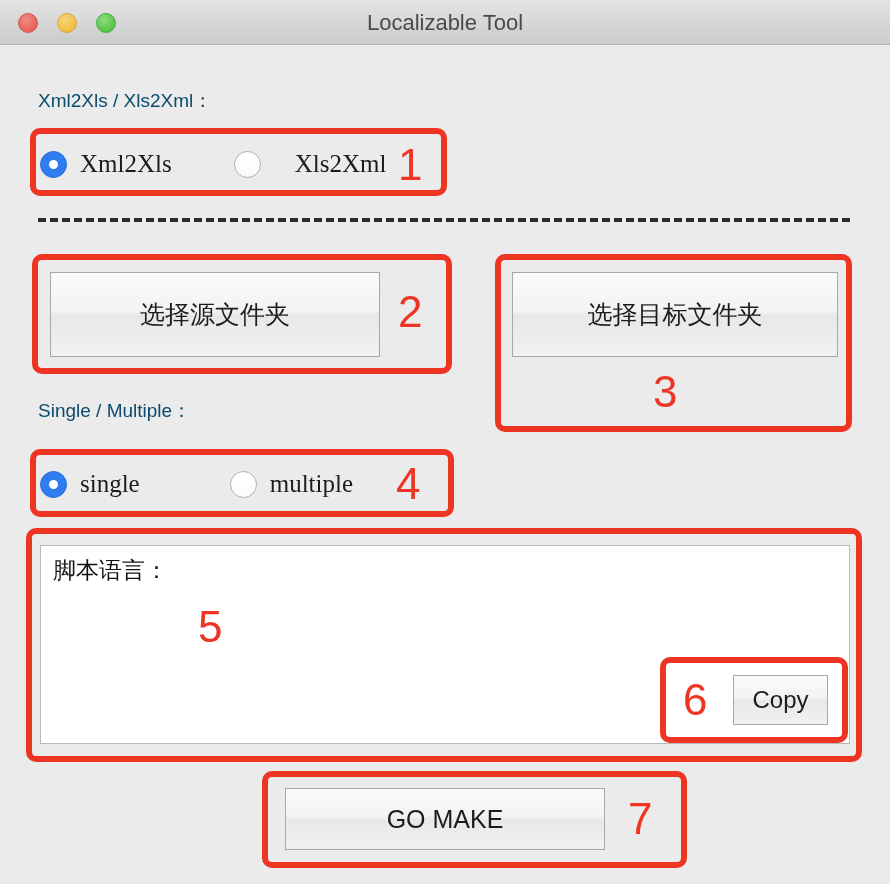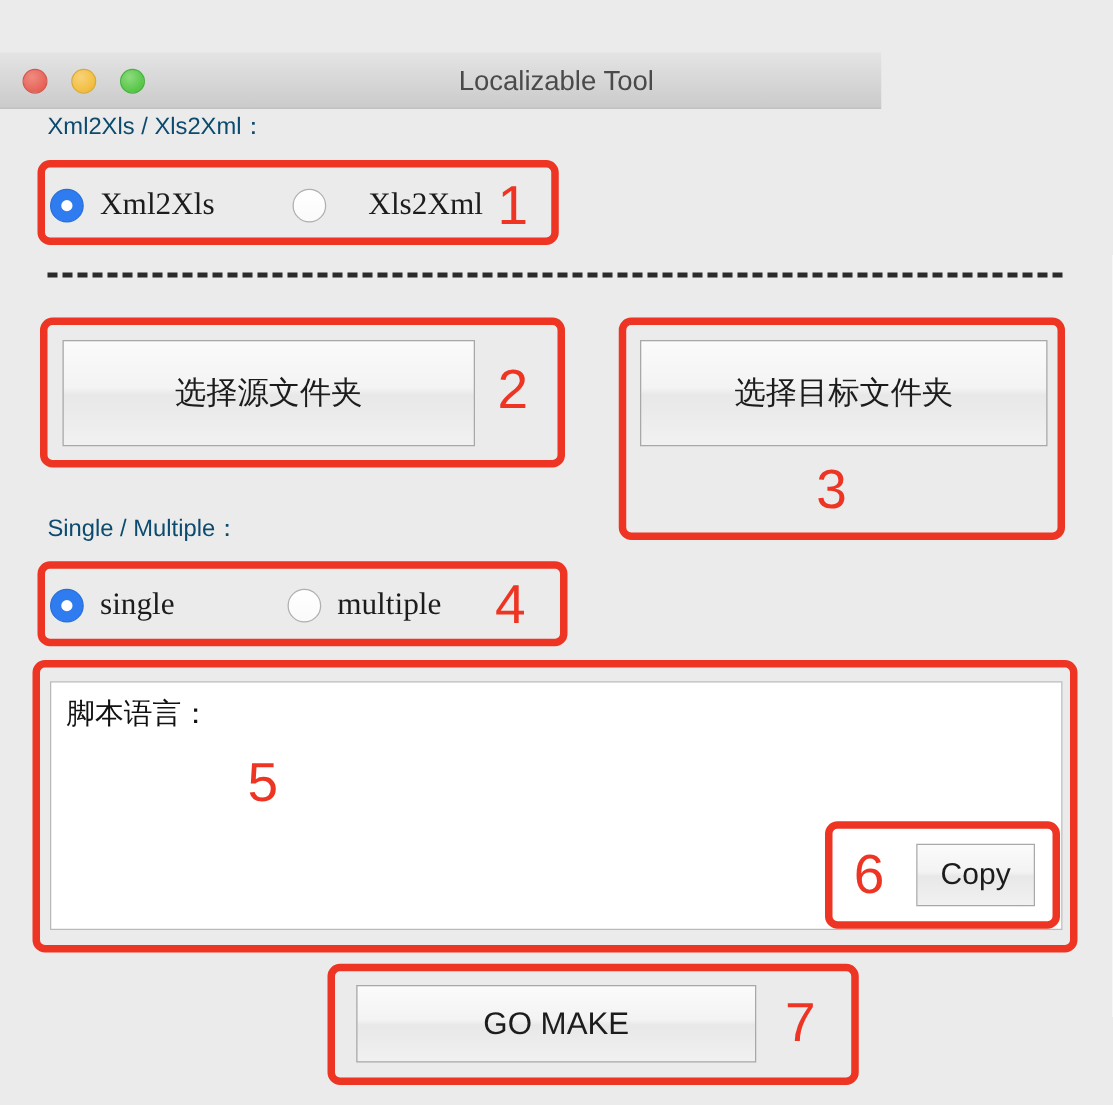--- a/index.html
+++ b/index.html
@@ -16,26 +16,25 @@
     height: 884px;
     background: #ebebeb;
     overflow: hidden;
     box-sizing: border-box;
   }
 
   
   #titlebar {
     position: absolute;
     left: 0; top: 0;
-    width: 705px;
+    width: 890px;
     height: 45px;
     background: linear-gradient(to bottom, #e4e4e4 0%, #d6d6d6 55%, #cbcbcb 100%);
     border-bottom: 1px solid #b4b4b4;
     box-sizing: border-box;
-    margin-top: 42px;
   }
   .traffic-light {
     position: absolute;
     top: 13px;
     width: 20px;
     height: 20px;
     border-radius: 50%;
     box-sizing: border-box;
   }
   #tl-close  { left: 18px; background: radial-gradient(circle at 38% 32%, #f08b80 0%, #e8685e 60%, #dc564c 100%); border: 1px solid #d2594f; }
@@ -199,21 +198,21 @@
   <div id="divider"></div>
 
   <div class="push-button" style="position:absolute; left:50px; top:272px; width:330px; height:85px; line-height:83px; font-size:25px;">选择源文件夹</div>
   <div class="anno-box" style="left:32px; top:254px; width:420px; height:120px;"></div>
   <div class="anno-num" style="left:398px; top:290px;">2</div>
 
   <div class="push-button" style="position:absolute; left:512px; top:272px; width:326px; height:85px; line-height:83px; font-size:25px;">选择目标文件夹</div>
   <div class="anno-box" style="left:495px; top:254px; width:357px; height:178px;"></div>
   <div class="anno-num" style="left:653px; top:370px;">3</div>
 
-  <div class="section-label" style="left:38px; top:410px;">Single / Multiple：</div>
+  <div class="section-label" style="left:38px; top:398px;">Single / Multiple：</div>
 
   <div class="radio-row" style="left:40px; top:470px;">
     <div class="radio-item">
       <span class="radio-dot on"></span>
       <span class="radio-label">single</span>
     </div>
     <div class="radio-item" style="margin-left:90px;">
       <span class="radio-dot off"></span>
       <span class="radio-label">multiple</span>
     </div>

